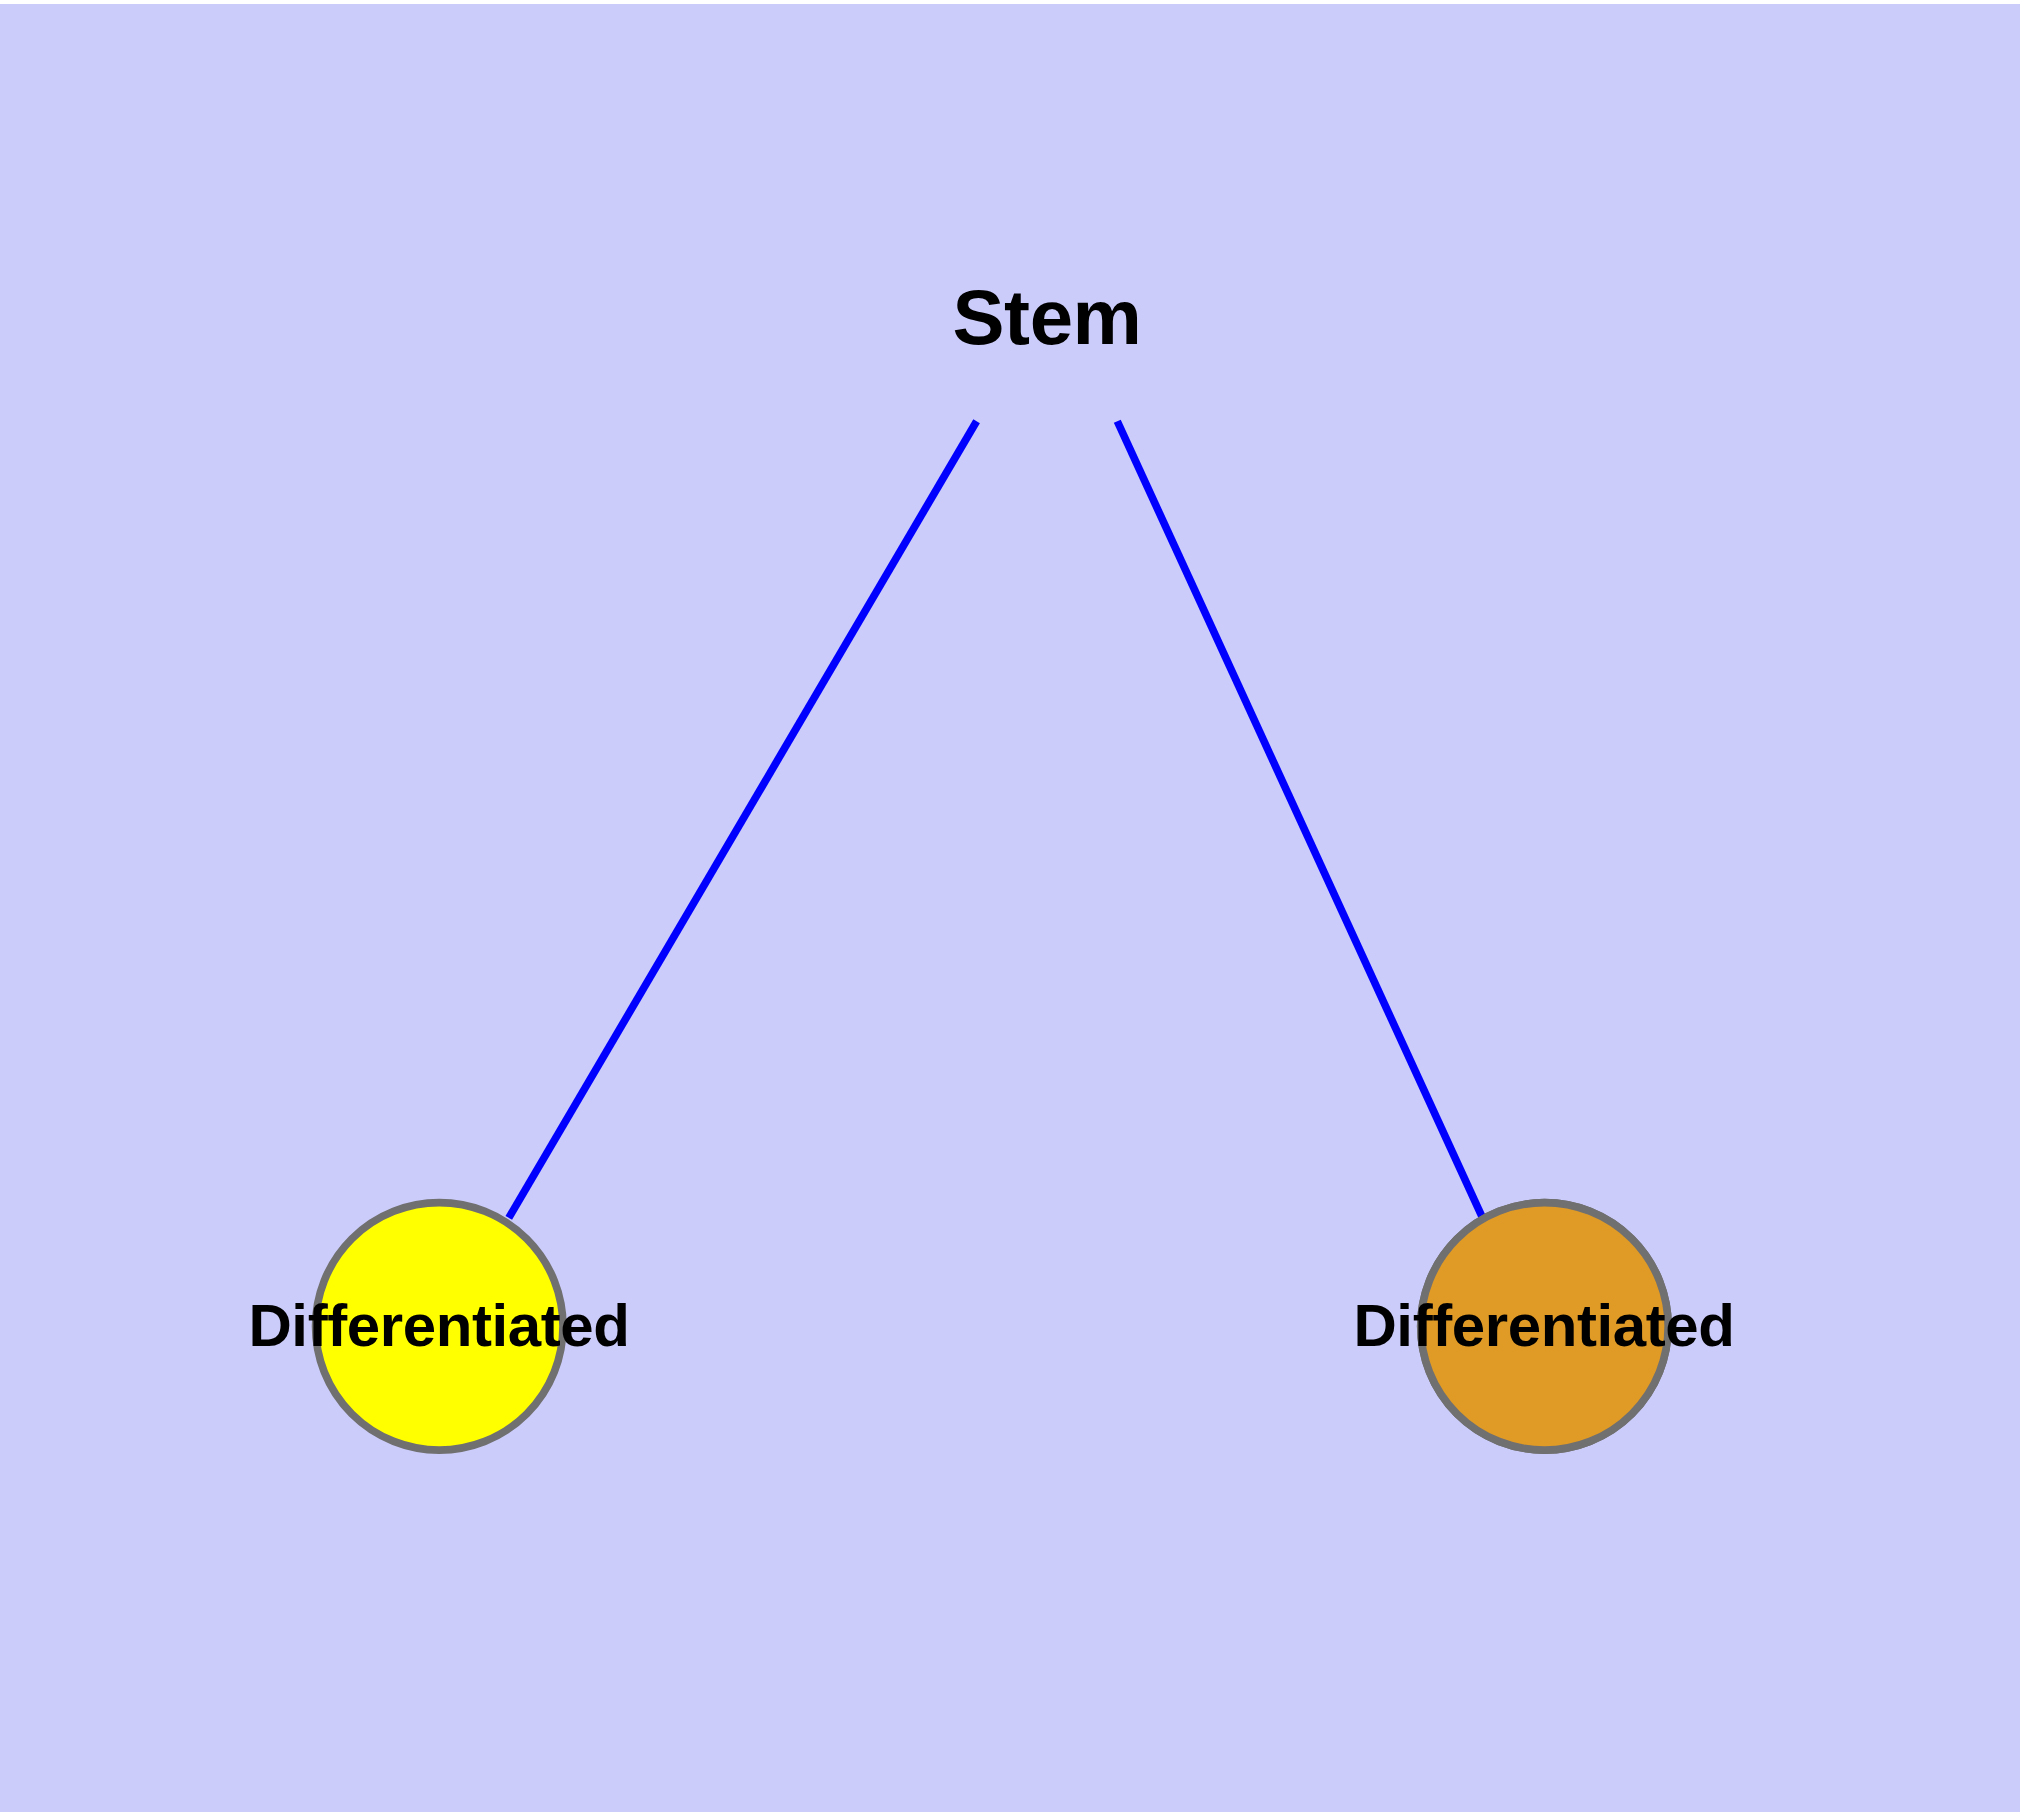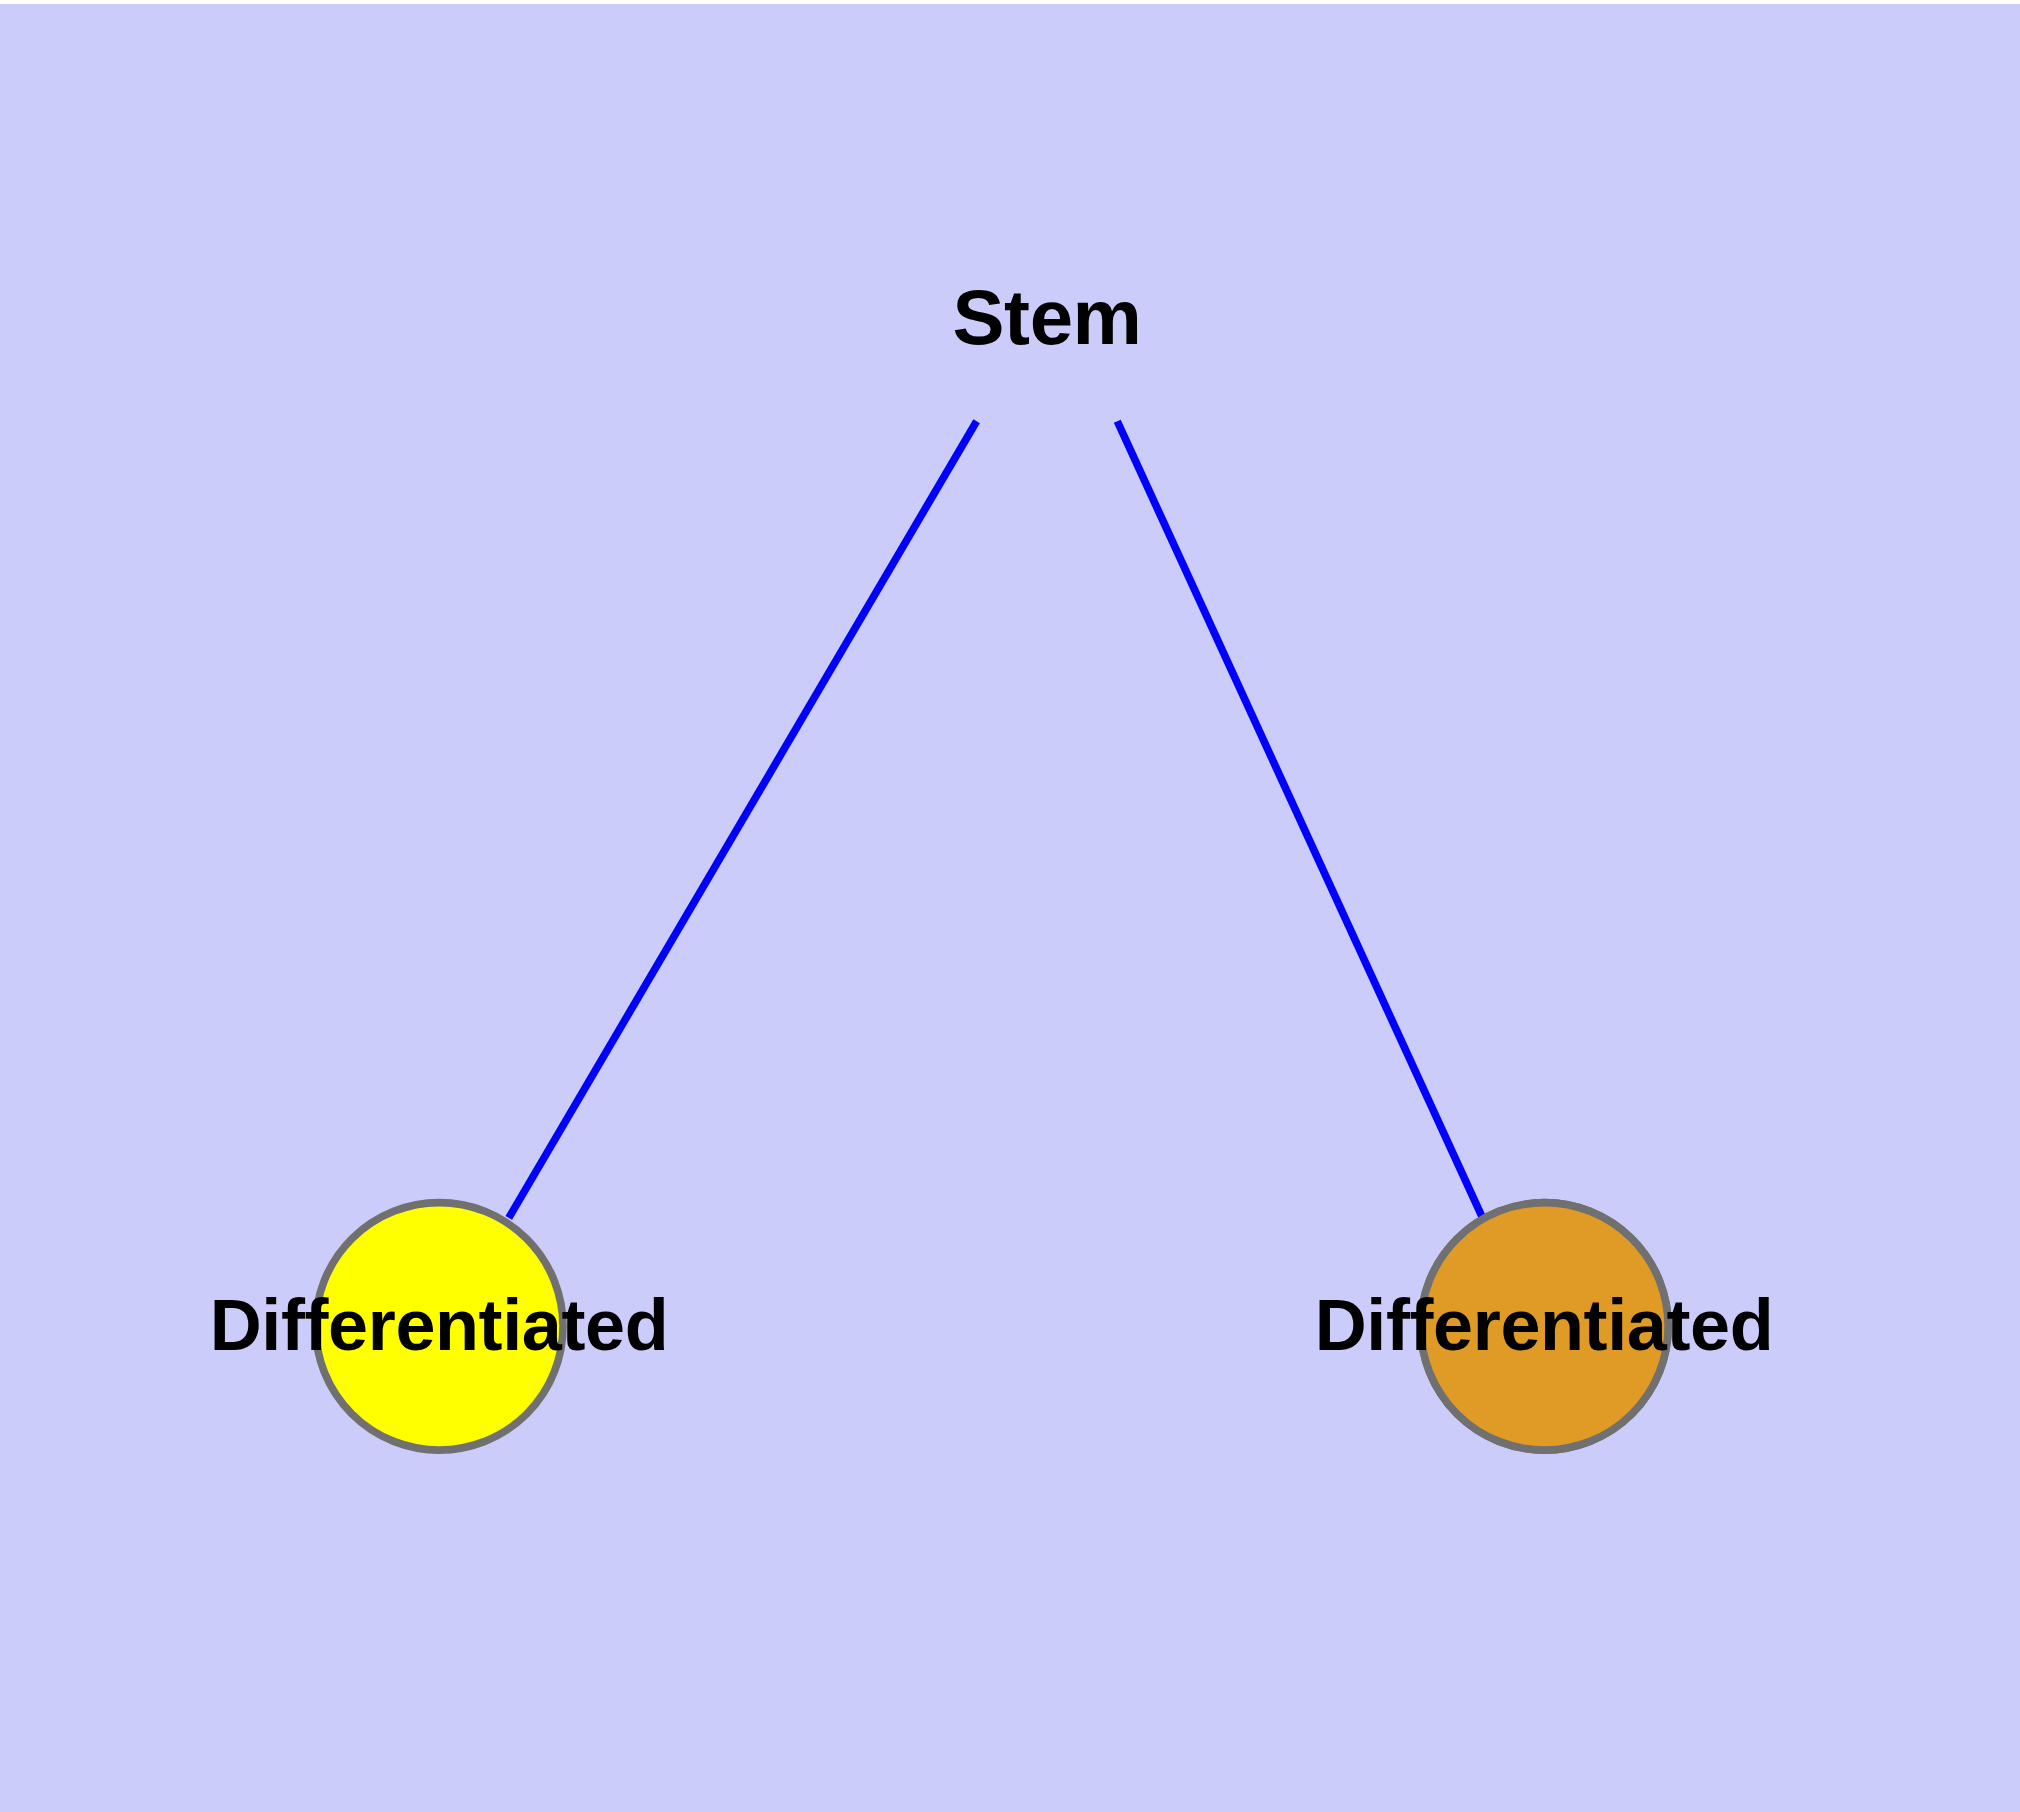--- a/index.html
+++ b/index.html
@@ -39,21 +39,21 @@
     line-height: 1.08;
     white-space: nowrap;
     letter-spacing: -0.4px;
     transform: translate(-50%, -50%);
     pointer-events: none;
   }
   .node-label.stem {
     font-size: 78px;
   }
   .node-label.leaf {
-    font-size: 72px;
+    font-size: 60px;
   }
 </style>
 </head>
 <body>
 
 <div id="canvas" style="background: rgb(255, 255, 255); width: 2021px; height: 1812px;">
 
   <div id="plot-area" style="background: rgb(204, 204, 251);"></div>
 
   <svg id="graph-svg" viewBox="0 0 2384 2138" xmlns="http://www.w3.org/2000/svg">

